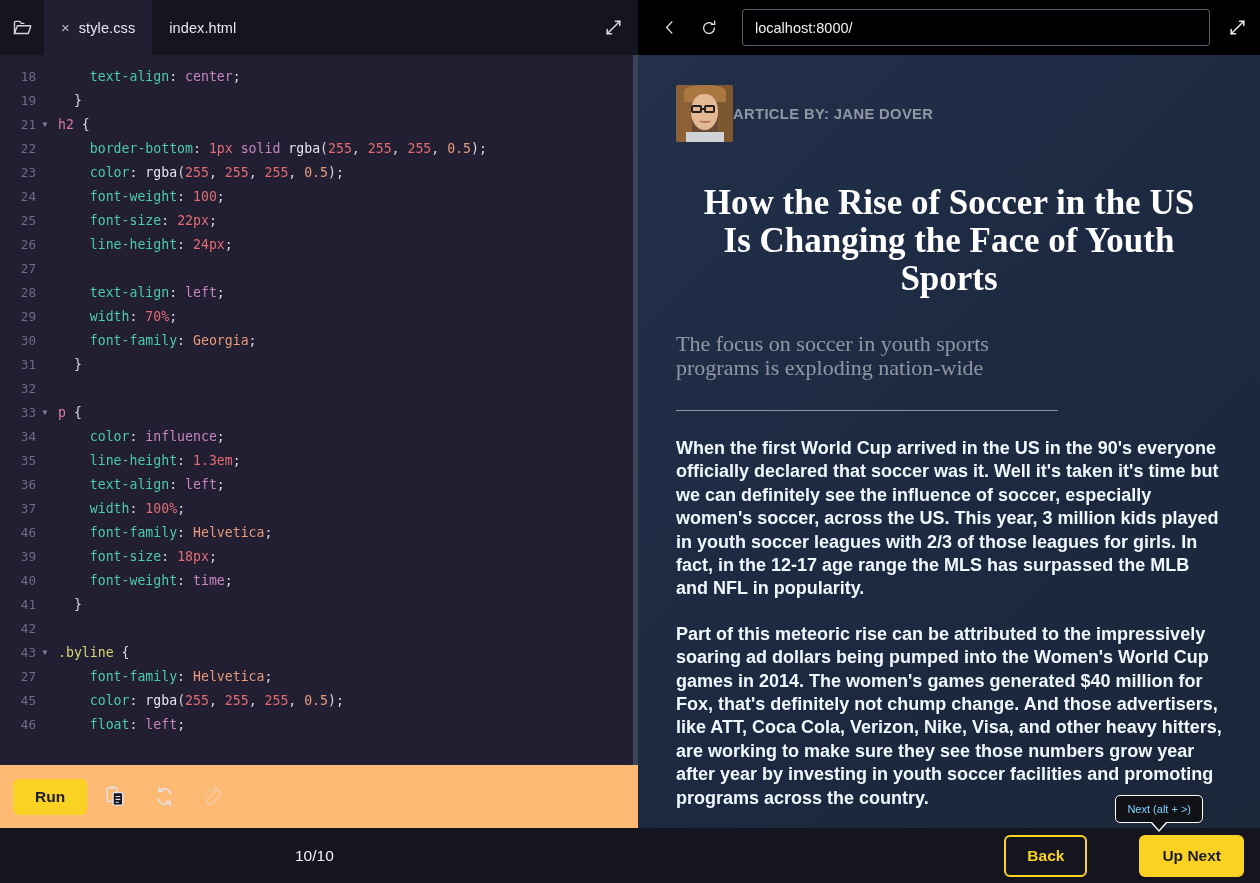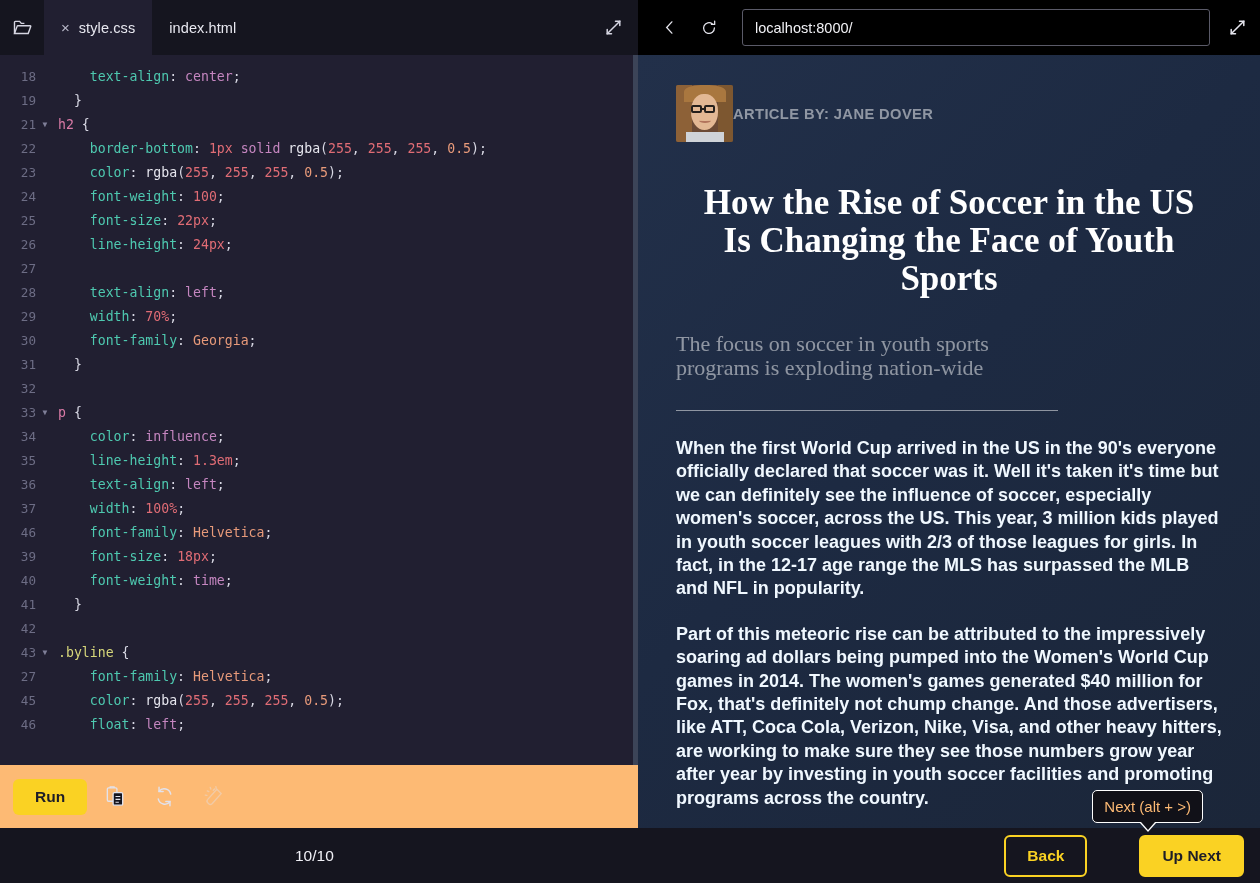--- a/index.html
+++ b/index.html
@@ -322,22 +322,22 @@
     color: #1d1d28;
     border: 2px solid #fad223;
   }
   #next-tooltip {
     position: absolute;
     right: 57px;
     bottom: 60px;
     background: #111118;
     border: 1px solid #ffffff;
     border-radius: 5px;
-    color: #fdba74;
-    font-size: 15px;
+    color: #7dd3fc;
+    font-size: 11px;
     padding: 7px 11px;
     white-space: nowrap;
     z-index: 50;
   }
   #next-tooltip::after {
     content: "";
     position: absolute;
     left: 50%;
     bottom: -8px;
     margin-left: -7px;

